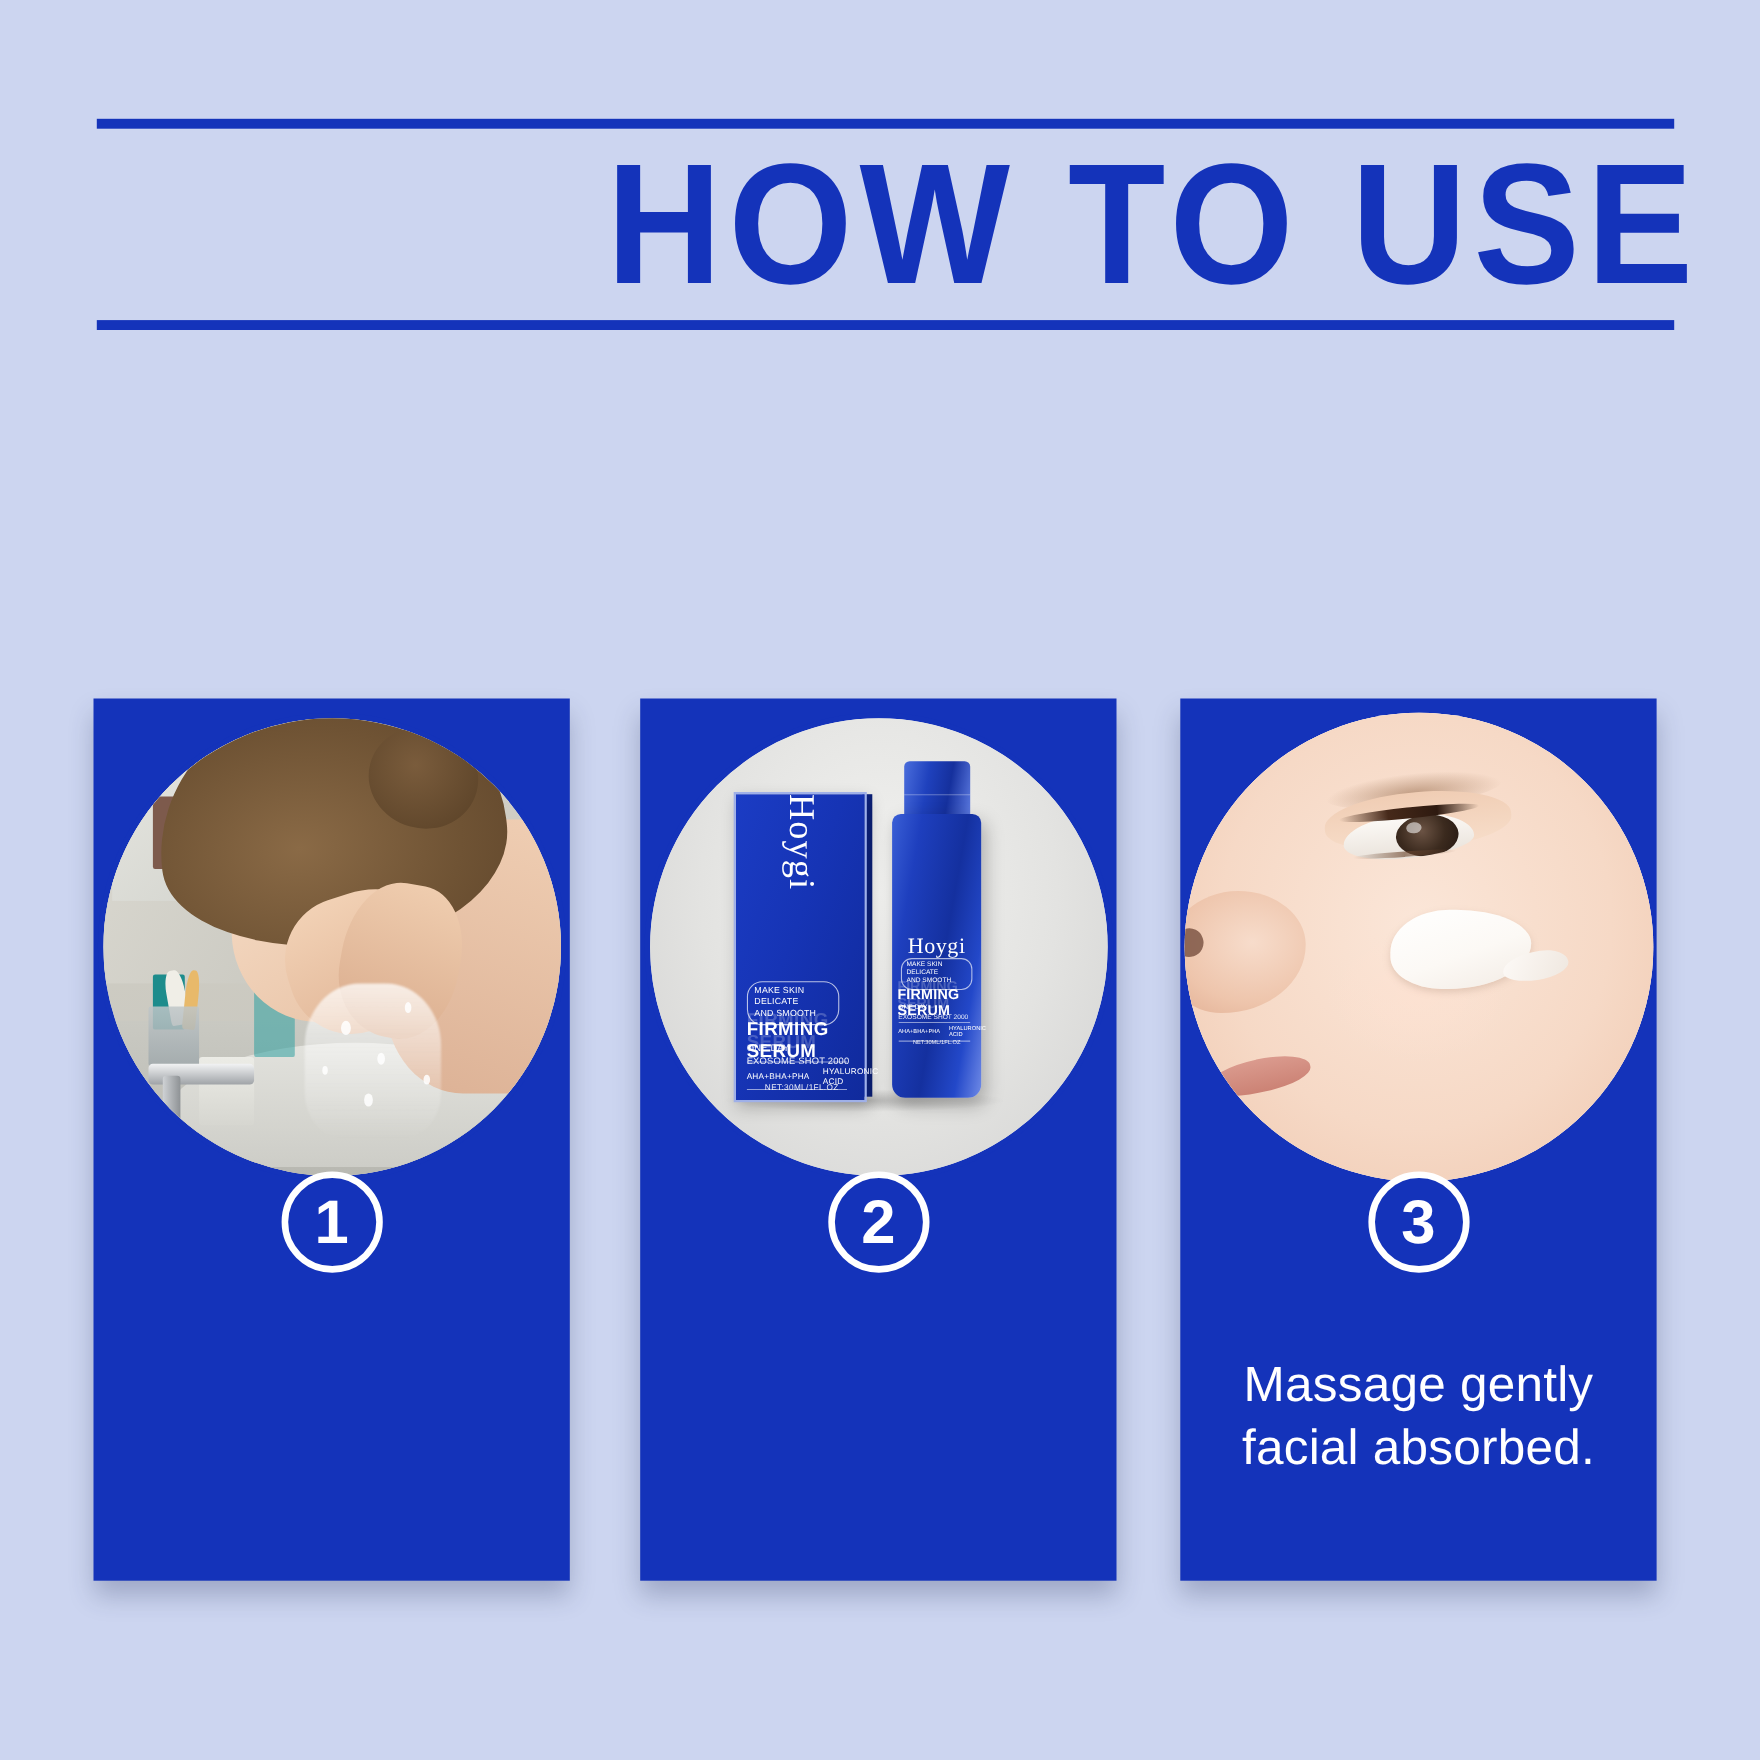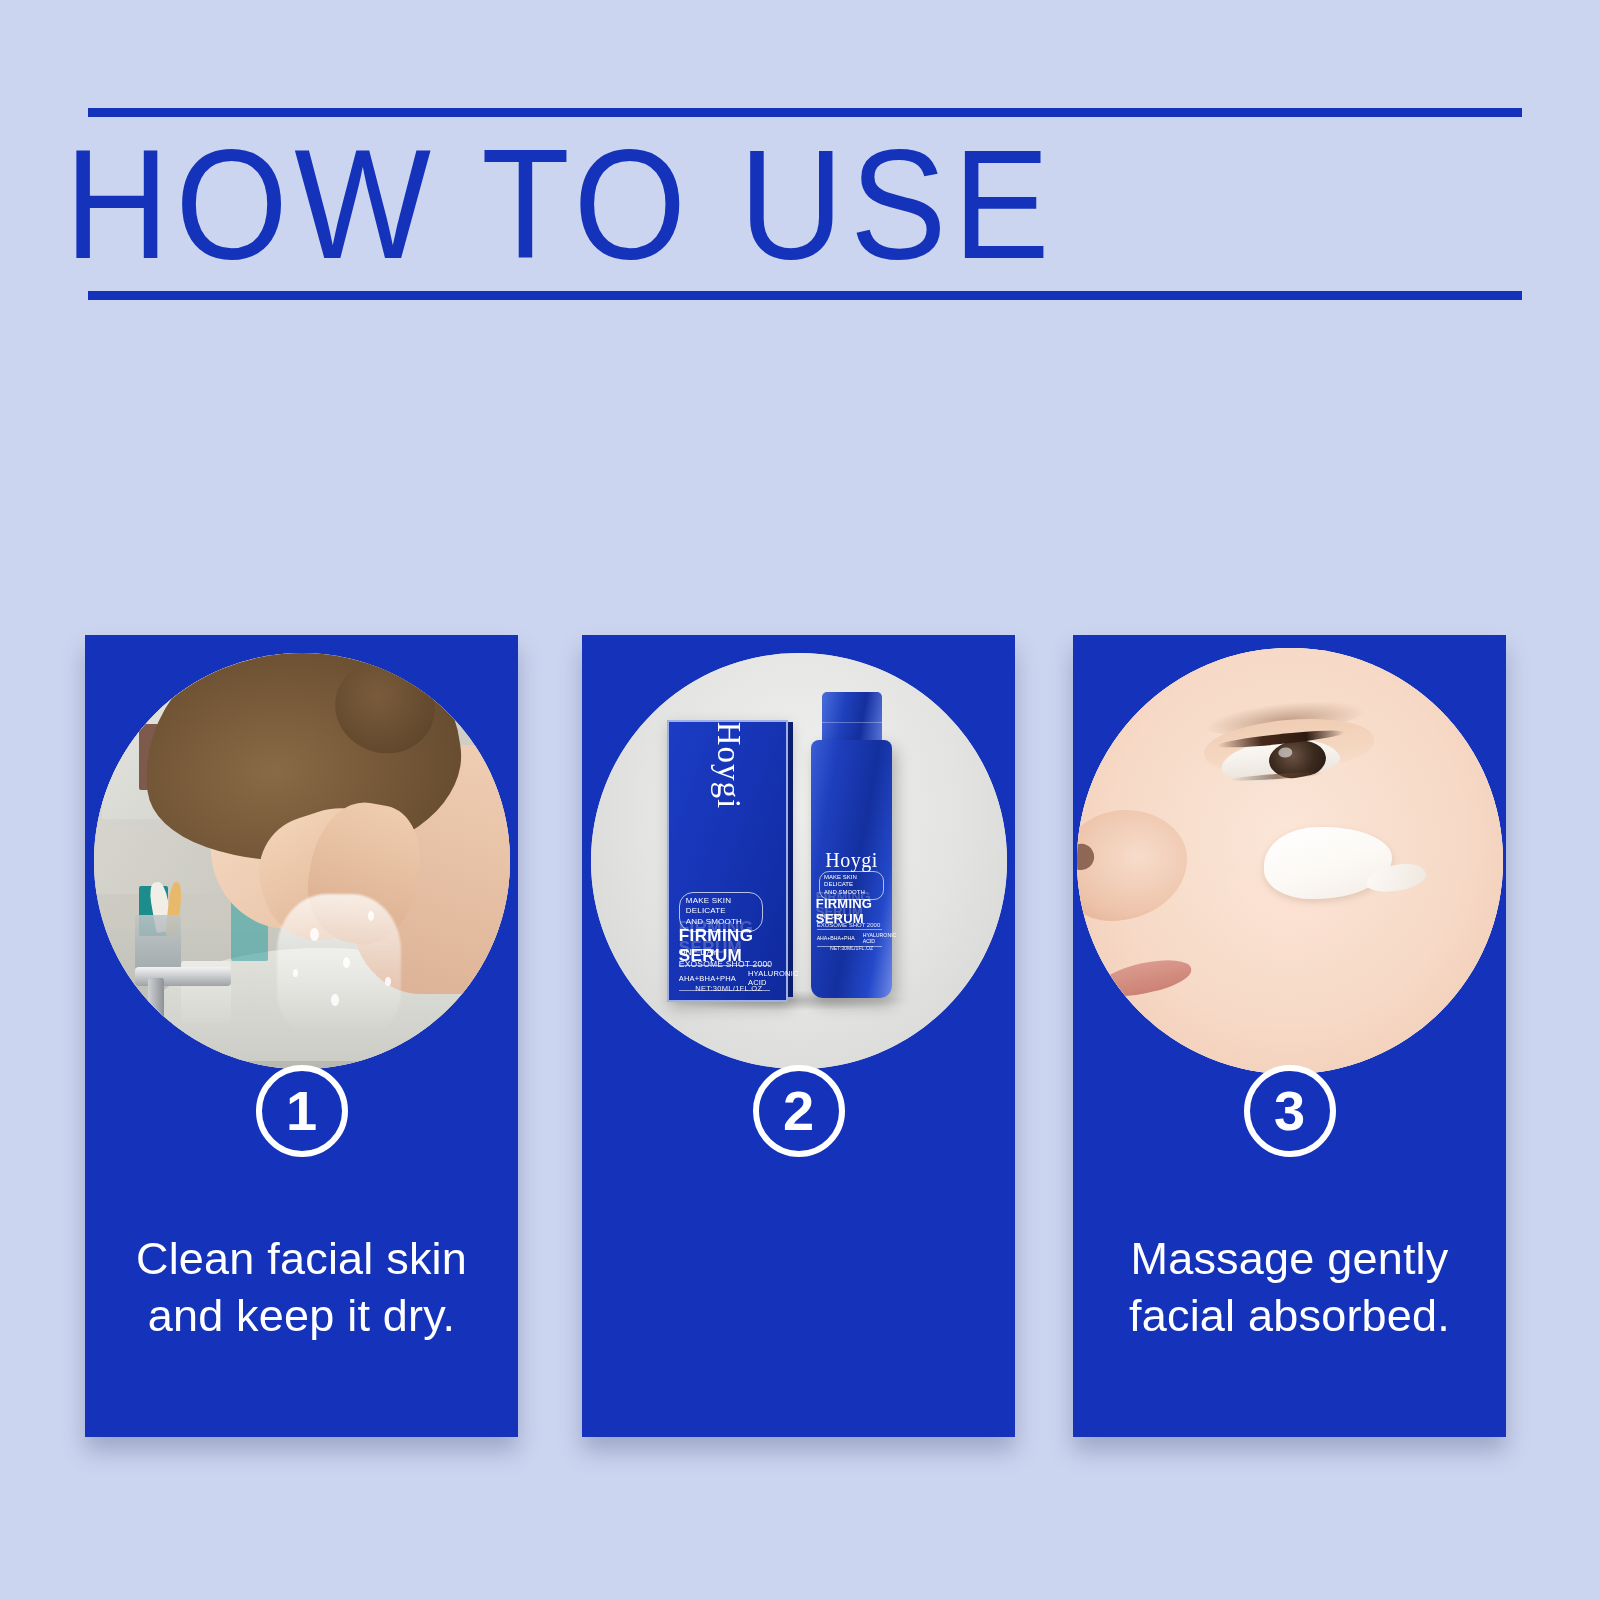--- a/index.html
+++ b/index.html
@@ -20,23 +20,23 @@
   #header .rule{
     position:absolute; left:0; width:100%;
     height:9px; background:#1433ba;
   }
   #header .rule.top{top:0;}
   #header .rule.bottom{bottom:0;}
   #page-title{
     position:absolute;
     left:0; right:0; top:50%;
     transform:translateY(-50%);
-    text-align:left;
+    text-align:right;
     color:#1433ba;
-    font-weight:normal;
+    font-weight:bold;
     font-size:138px;
     line-height:1;
     letter-spacing:6px;
     transform-origin:center;
     white-space:nowrap;
   }
   #page-title span{display:inline-block;transform:scaleX(1.05) scaleY(1.13);}
 
   
   #steps{
@@ -327,22 +327,20 @@
         <div class="a1-drop" style="left:60%;top:73%;width:7px;height:11px;"></div>
         <div class="a1-drop" style="left:66%;top:62%;width:6px;height:10px;"></div>
         <div class="a1-drop" style="left:57%;top:82%;width:8px;height:12px;"></div>
         <div class="a1-drop" style="left:70%;top:78%;width:6px;height:9px;"></div>
         <div class="a1-drop" style="left:48%;top:76%;width:5px;height:8px;"></div>
       </div>
     </div>
     <div class="badge">
       <span>1</span>
     </div>
-    <div class="caption">Clean facial skin
-and keep it dry.</div>
   </div>
 
   <div class="step s2">
     <div class="circle-wrap c2">
       <div class="art2">
 
         <div class="p-shadow"></div>
 
         <div class="p-box-side"></div>
         <div class="p-box">

